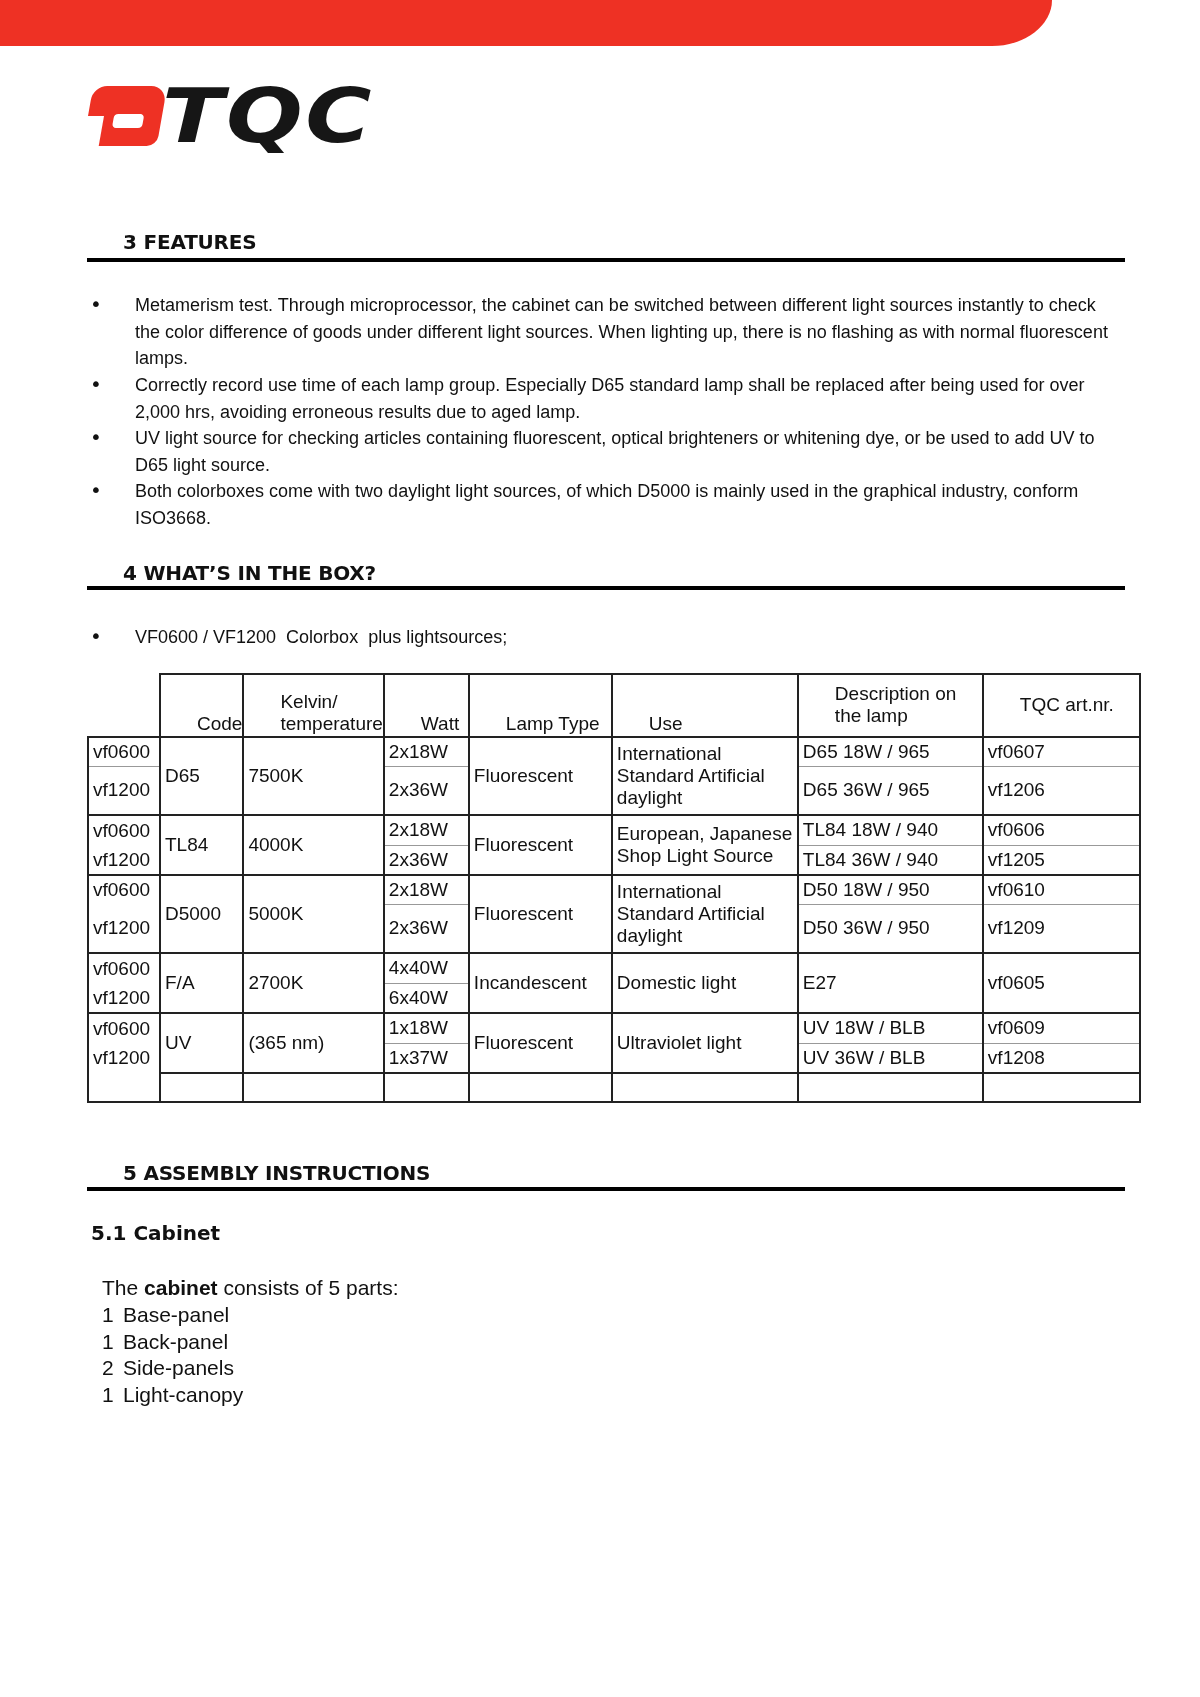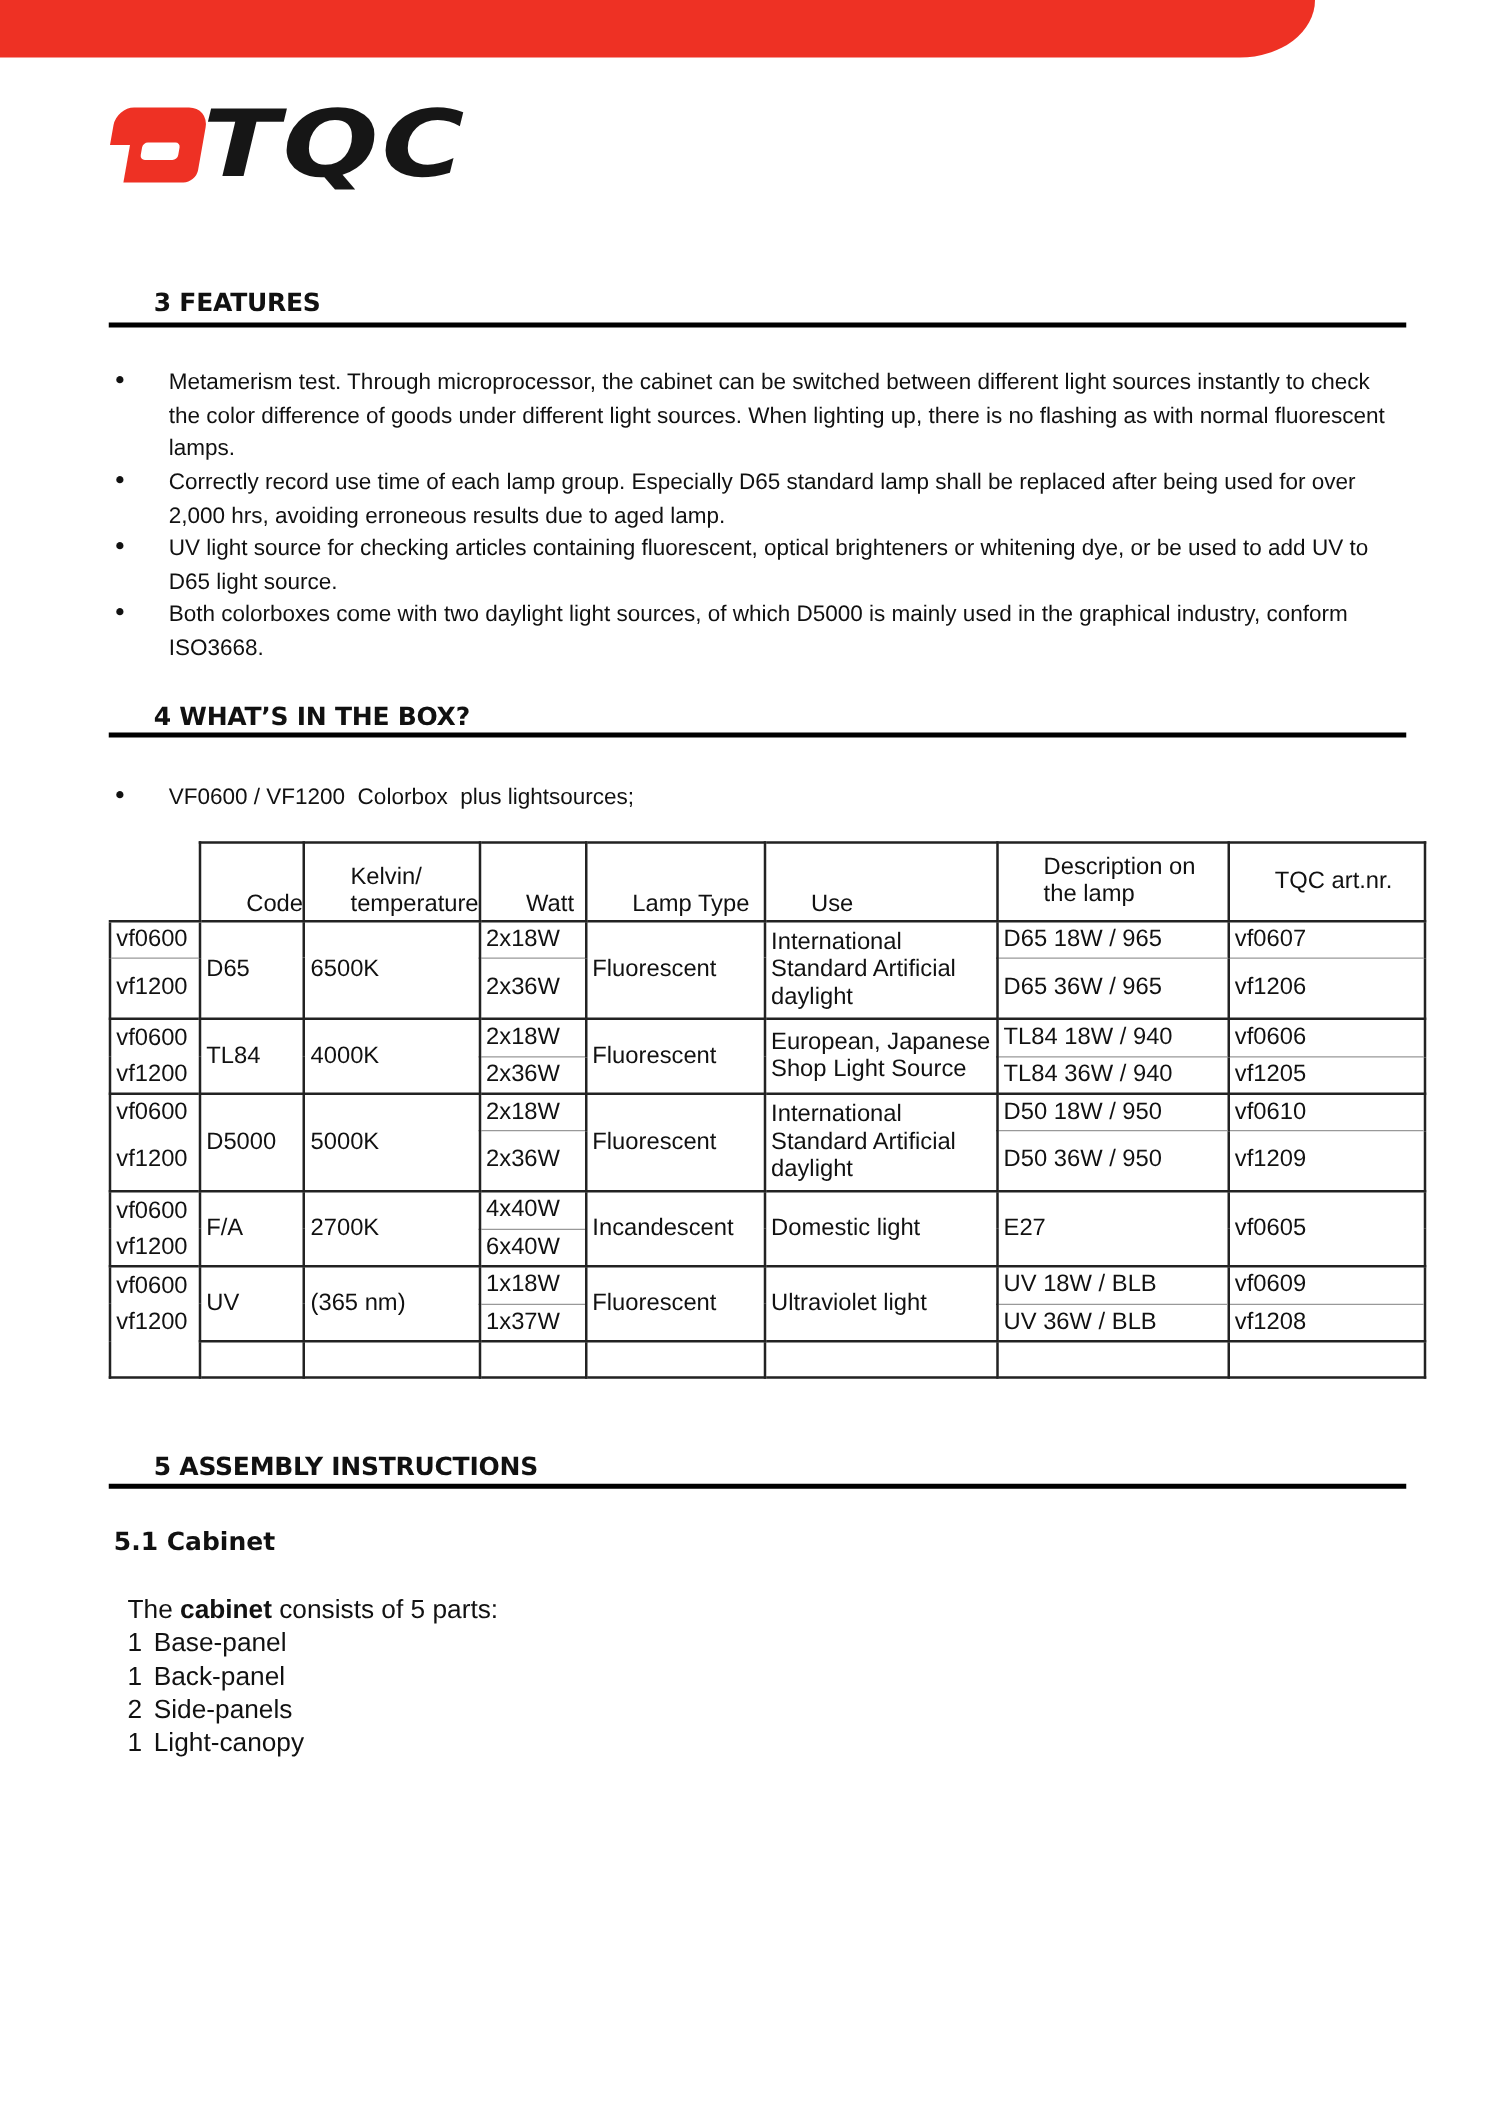--- a/index.html
+++ b/index.html
@@ -129,21 +129,21 @@
       <th>Use</th>
       <th class="wrap" style="vertical-align:middle">Description on the lamp</th>
       <th style="vertical-align:middle">TQC art.nr.</th>
     </tr>
   </thead>
   <tbody>
 
     <tr style="height:29px">
       <td class="sub-top">vf0600</td>
       <td rowspan="2">D65</td>
-      <td rowspan="2">6500K</td>
+      <td rowspan="2">7500K</td>
       <td class="sub-top">2x18W</td>
       <td rowspan="2">Fluorescent</td>
       <td rowspan="2" class="wrap">International Standard Artificial daylight</td>
       <td class="sub-top">D65 18W / 965</td>
       <td class="sub-top">vf0607</td>
     </tr>
     <tr style="height:49px">
       <td class="sub-bot">vf1200</td>
       <td class="sub-bot">2x36W</td>
       <td class="sub-bot">D65 36W / 965</td>

